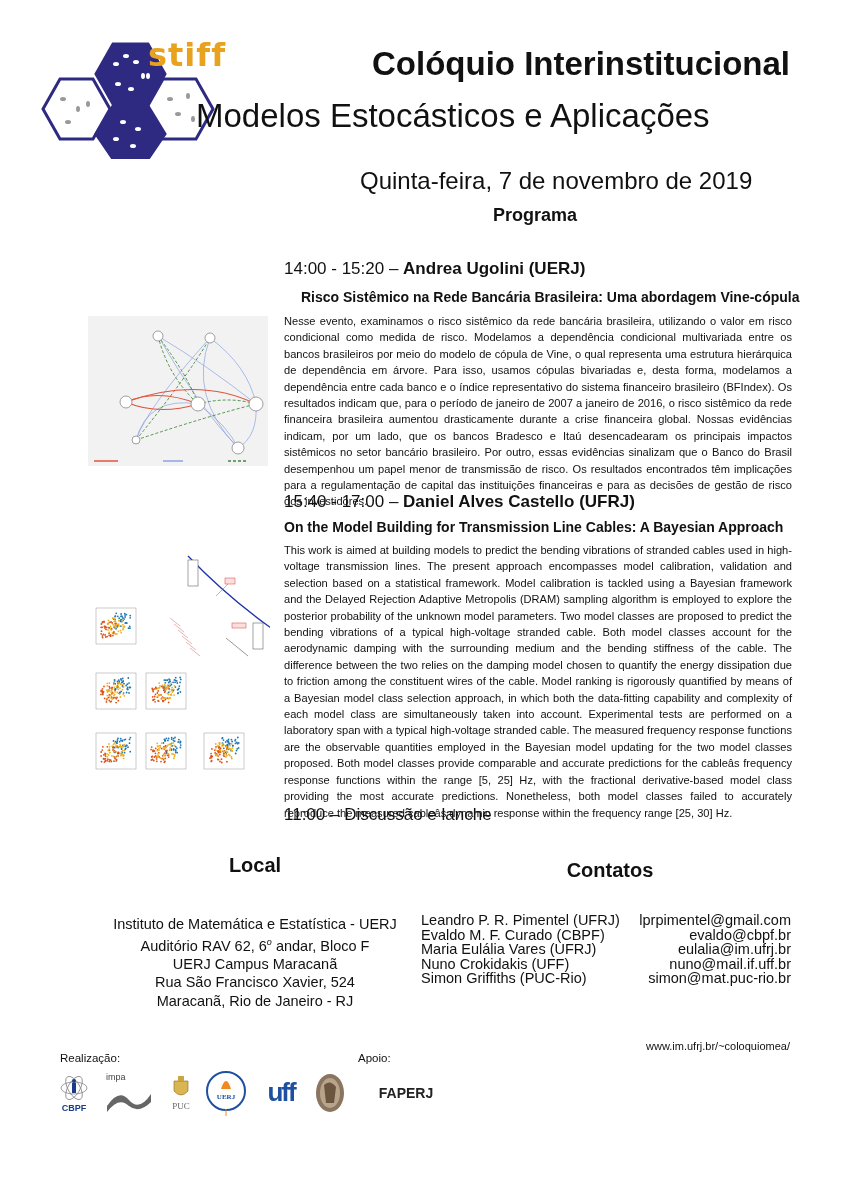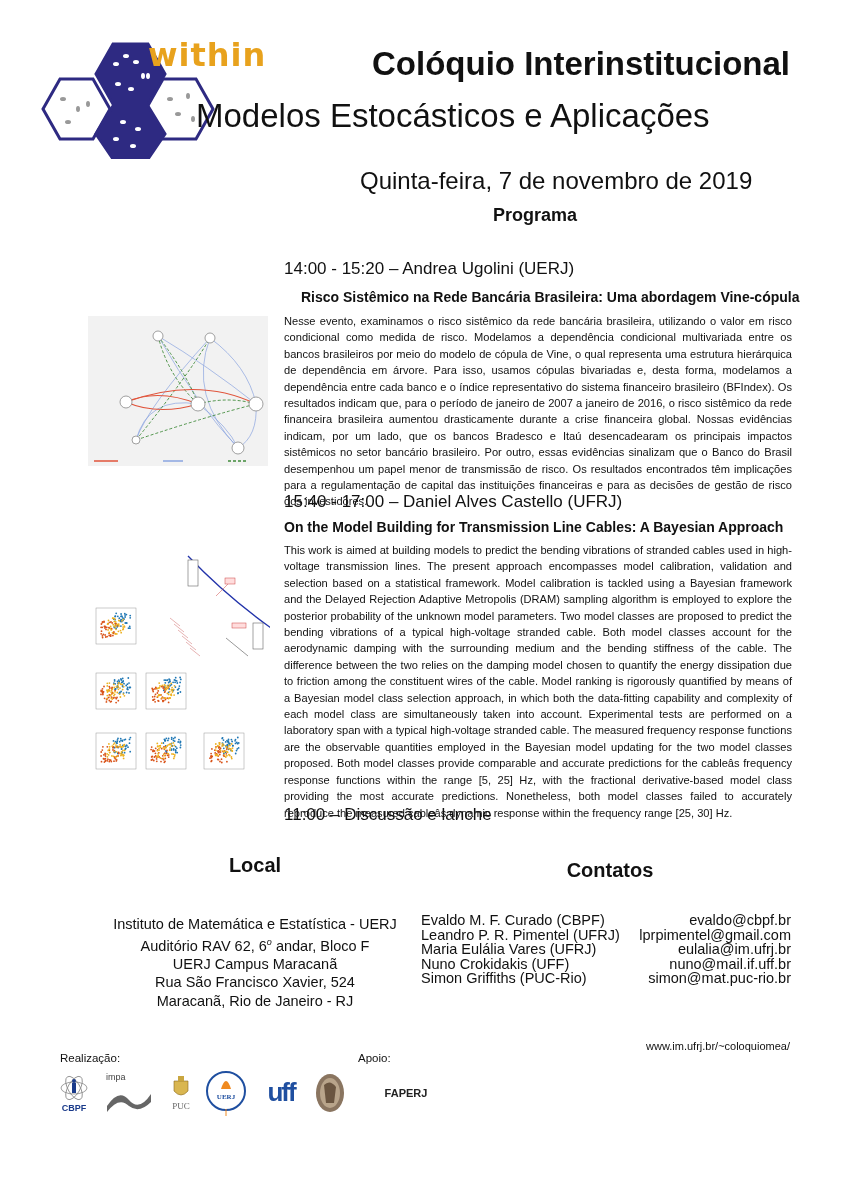--- a/index.html
+++ b/index.html
@@ -9,21 +9,21 @@
   
   #logo { left:38px; top:34px; width:260px; height:125px; }
   #logo-word { left:148px; top:36px; font-family:"DejaVu Sans", sans-serif; font-weight:bold;
                font-size:32px; color:#e8a21d; letter-spacing:1px; }
   #title1 { left:340px; top:45px; width:450px; text-align:right; font-size:33px; font-weight:bold; }
   #title2 { left:196px; top:97px; font-size:33px; }
   #date { left:360px; top:167px; width:430px; text-align:left; font-size:24px; }
   #programa { left:450px; top:205px; width:170px; text-align:center; font-size:18px; font-weight:bold; }
 
   .slot { font-size:17px; }
-  .slot b { font-weight:normal;text-align:right; }
+  .slot b { font-weight:bold;text-align:right; }
   .talk-title { font-size:14px; font-weight:bold; }
   .abstract { font-size:11.1px; line-height:16.4px; text-align:justify; text-align-last:left; hyphens:manual; }
 
   #slot1 { left:284px; top:259px; }
   #talk1-title { left:284px; top:289px; width:508px; white-space:nowrap;margin-left:17px; }
   #abstract1 { left:284px; top:313px; width:508px; }
 
   #fig1 { left:88px; top:316px; width:180px; height:150px; background:#f0f0f0; }
   #slot2 { left:284px; top:492px; }
   #talk2-title { left:284px; top:519px; width:508px; white-space:nowrap; }
@@ -71,21 +71,21 @@
     <ellipse cx="25" cy="65" rx="3" ry="2"></ellipse>
       <ellipse cx="40" cy="75" rx="2" ry="3"></ellipse>
       <ellipse cx="50" cy="70" rx="2" ry="3"></ellipse>
     <ellipse cx="30" cy="88" rx="3" ry="2"></ellipse>
       <ellipse cx="132" cy="65" rx="3" ry="2"></ellipse>
       <ellipse cx="150" cy="62" rx="2" ry="3"></ellipse>
     <ellipse cx="140" cy="80" rx="3" ry="2"></ellipse>
       <ellipse cx="155" cy="85" rx="2" ry="3"></ellipse>
   </g>
 </svg>
-<div id="logo-word" class="abs">within</div>
+<div id="logo-word" class="abs">stiff</div>
 <div id="title1" class="abs">Colóquio Interinstitucional</div>
 <div id="title2" class="abs">Modelos Estocásticos e Aplicações</div>
 <div id="date" class="abs">Quinta-feira, 7 de novembro de 2019</div>
 <div id="programa" class="abs">Programa</div>
 
 <div id="slot1" class="abs slot"><span>14:00 - 15:20 – </span><b>Andrea Ugolini (UERJ)</b></div>
 <div id="talk1-title" class="abs talk-title">Risco Sistêmico na Rede Bancária Brasileira: Uma abordagem Vine-cópula</div>
 <div id="abstract1" class="abs abstract">Nesse evento, examinamos o risco sistêmico da rede bancária brasileira, utilizando o valor em risco condicional como medida de risco. Modelamos a dependência condicional multivariada en­tre os bancos brasileiros por meio do modelo de cópula de Vine, o qual representa uma estrutura hierárquica de dependência em árvore.  Para isso, usamos cópulas bivariadas e, desta forma, modelamos a dependência entre cada banco e o índice representativo do sistema financeiro brasileiro (BFIndex).  Os resultados indicam que, para o período de janeiro de 2007 a janeiro de 2016, o risco sistêmico da rede financeira brasileira aumentou drasticamente durante a crise financeira global.  Nossas evidências indicam, por um lado, que os bancos Bradesco e Itaú de­sencadearam os principais impactos sistêmicos no setor bancário brasileiro.  Por outro, essas evidências sinalizam que o Banco do Brasil desempenhou um papel menor de transmissão de risco. Os resultados encontrados têm implicações para a regulamentação de capital das institui­ções financeiras e para as decisões de gestão de risco dos investidores.</div>
 
 <svg id="fig1" class="abs" viewBox="0 0 180 150">
@@ -901,26 +901,26 @@
   <div>Instituto de Matemática e Estatística - UERJ</div>
   <div><span>Auditório RAV 62, 6</span><span class="sup">o</span><span> andar, Bloco F</span></div>
   <div>UERJ Campus Maracanã</div>
   <div>Rua São Francisco Xavier, 524</div>
   <div>Maracanã, Rio de Janeiro - RJ</div>
 </div>
 
 <div id="contatos-h" class="abs">Contatos</div>
 <div id="contacts" class="abs">
   <div class="crow">
+      <span>Leandro P. R. Pimentel (UFRJ)</span>
+      <span>lprpimentel@gmail.com</span>
+    </div>
+  <div class="crow">
       <span>Evaldo M. F. Curado (CBPF)</span>
       <span>evaldo@cbpf.br</span>
-    </div>
-  <div class="crow">
-      <span>Leandro P. R. Pimentel (UFRJ)</span>
-      <span>lprpimentel@gmail.com</span>
     </div>
   <div class="crow">
       <span>Maria Eulália Vares (UFRJ)</span>
       <span>eulalia@im.ufrj.br</span>
     </div>
   <div class="crow">
       <span>Nuno Crokidakis (UFF)</span>
       <span>nuno@mail.if.uff.br</span>
     </div>
   <div class="crow">
@@ -974,14 +974,14 @@
       <ellipse cx="15" cy="20" rx="14" ry="19" fill="#8a7560"></ellipse>
       <ellipse cx="15" cy="20" rx="10" ry="15" fill="#b8a48a"></ellipse>
       <path d="M9,12 Q15,6 21,14 L19,30 L11,30 Z" fill="#6a5540"></path>
     </svg>
 </div>
 <div class="logo-box" style="left:360px;width:50px;">
   <svg width="14" height="14" viewBox="0 0 14 14">
       <ellipse cx="7" cy="7" rx="6" ry="4" fill="none" stroke="#222" stroke-width="1.5" transform="rotate(-30 7 7)"></ellipse>
       <ellipse cx="7" cy="7" rx="3" ry="2" fill="none" stroke="#222" stroke-width="1" transform="rotate(-30 7 7)"></ellipse>
     </svg>
-  <span style="font-size:11px;font-weight:bold;color:#222;padding-left:42px;">FAPERJ</span>
+  <span style="font-size:14px;font-weight:bold;color:#222;padding-left:42px;">FAPERJ</span>
 </div>
 
 </body></html>

